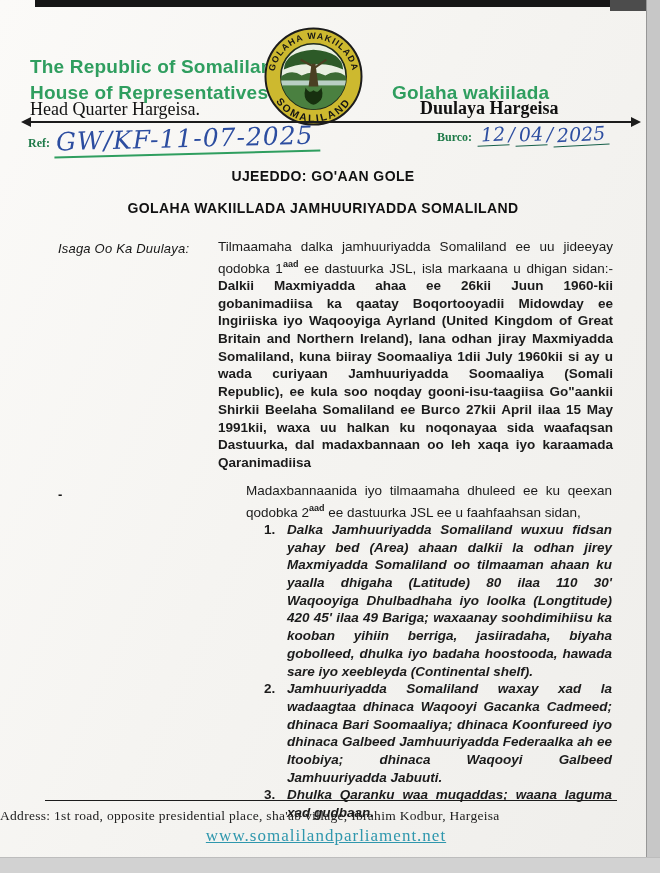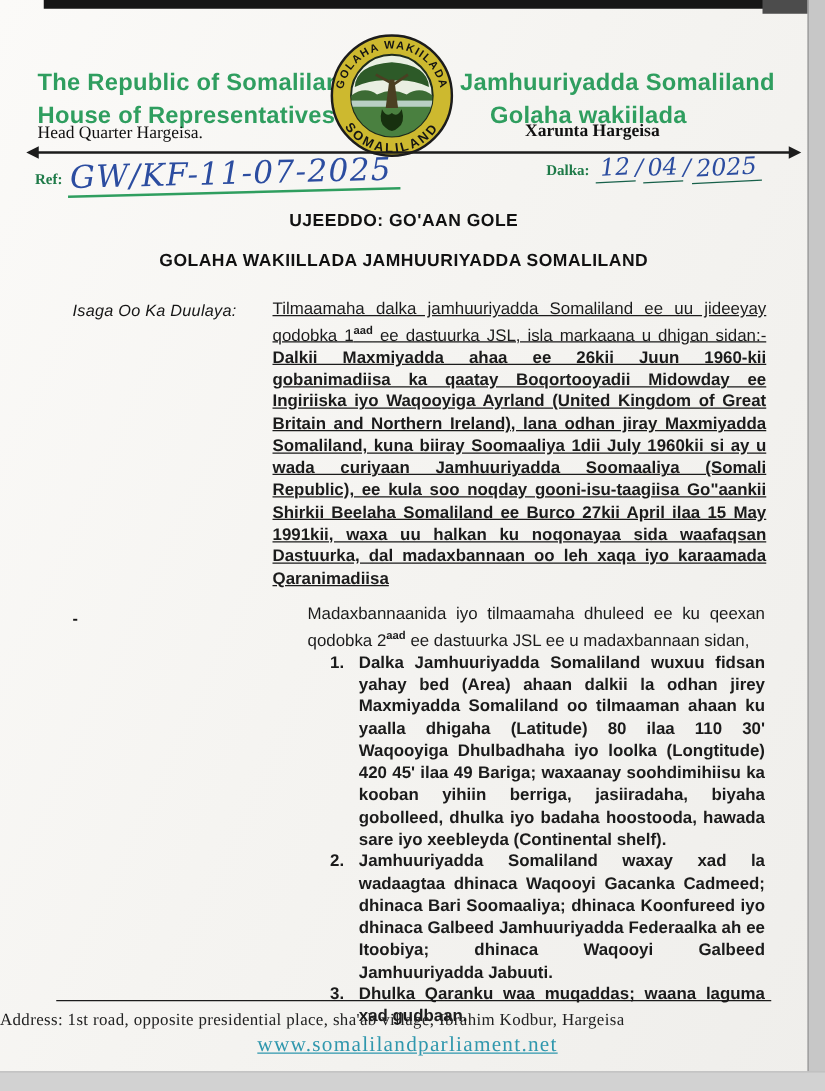--- a/index.html
+++ b/index.html
@@ -9,21 +9,21 @@
     font-family:"Liberation Sans",sans-serif;color:#1d1d1d;
   }
   
   .edge-top{position:absolute;left:35px;top:0;width:592px;height:7px;background:#161616;}
   .edge-topright{position:absolute;left:610px;top:0;width:40px;height:11px;background:#4c4c4c;}
   .edge-right{position:absolute;left:646px;top:0;width:14px;height:873px;background:#c7c7c7;border-left:1px solid #979797;}
   .edge-bottom{position:absolute;left:0;top:857px;width:660px;height:16px;background:#d2d2d2;border-top:1px solid #bdbdbd;}
 
   
   .hd-green{position:absolute;font-weight:bold;color:#2f9e5f;font-size:19px;letter-spacing:.2px;white-space:nowrap;}
-  .hd-serif{position:absolute;font-family:"Liberation Serif",serif;font-size:14px;color:#111;white-space:nowrap;}
+  .hd-serif{position:absolute;font-family:"Liberation Serif",serif;font-size:18px;color:#111;white-space:nowrap;}
   .seal{position:absolute;left:264px;top:27px;width:99px;height:99px;}
   .sealtxt{font-family:"Liberation Sans",sans-serif;font-weight:bold;fill:#141414;}
 
   .arrow-line{position:absolute;left:30px;top:121px;width:602px;height:2px;background:#1c1c1c;}
   .ah{position:absolute;top:-4px;width:0;height:0;border-top:5px solid transparent;border-bottom:5px solid transparent;}
   .ah-l{left:-9px;border-right:10px solid #1c1c1c;}
   .ah-r{right:-9px;border-left:10px solid #1c1c1c;}
 
   .ref-row{position:absolute;left:28px;top:124px;white-space:nowrap;}
   .g-label{font-family:"Liberation Serif",serif;font-weight:bold;color:#1e7a48;font-size:12px;}
@@ -32,51 +32,50 @@
   .date-row{position:absolute;left:437px;top:123px;white-space:nowrap;}
   .date-seg{font-size:19px;display:inline-block;border-bottom:1.6px solid #17604a;padding:0 4px;transform:rotate(-3deg);}
   .date-sep{font-size:18px;}
 
   .title-line{position:absolute;left:0;width:646px;text-align:center;font-weight:bold;font-size:14px;letter-spacing:.4px;color:#111;}
   .t1{top:168px;} .t2{top:200px;}
 
   .sec-label{position:absolute;left:58px;width:170px;font-style:italic;font-size:13px;color:#161616;letter-spacing:.2px;}
   .sec-dash{display:block;margin-top:3px;font-style:normal;font-weight:bold;}
   .body-text{position:absolute;font-size:13.5px;line-height:17.7px;text-align:justify;color:#1b1b1b;}
-  .b1{left:218px;top:238px;width:395px;text-decoration:underline;}
+  .b1{left:218px;top:238px;width:395px;}
   .b2{left:246px;top:482px;width:366px;}
   .bold-run{font-weight:bold;}
   sup{font-size:9px;font-weight:bold;}
   .num-list{margin:0 0 0 18px;padding:0;width:348px;}
   .li{display:flex;font-weight:bold;}
   .li .num{flex:none;width:23px;}
-  .li .txt{flex:auto;text-align:justify;}
+  .li .txt{flex:auto;text-align:justify;font-style:italic;}
 
   .foot-line{position:absolute;left:45px;top:800px;width:572px;border-top:1.5px solid #1c1c1c;}
   .foot-addr{position:absolute;left:0;top:808px;width:652px;text-align:left;font-family:"Liberation Serif",serif;font-size:13.5px;color:#222;letter-spacing:.3px;}
   .foot-web{position:absolute;left:0;top:826px;width:652px;text-align:center;font-family:"Liberation Serif",serif;font-size:17px;letter-spacing:1px;}
   .foot-web a{color:#2f97ad;text-decoration:underline;}
 </style>
 </head>
 <body>
 
 <div class="paper">
 
   <div class="edge-top"></div>
   <div class="edge-topright"></div>
   <div class="edge-right"></div>
   <div class="edge-bottom"></div>
 
   <div class="hd-green" style="left:30px;top:56px;">The Republic of Somaliland</div>
   <div class="hd-green" style="left:30px;top:82px;text-align:right;">House of Representatives</div>
   <div class="hd-serif" style="left:30px;top:99px;">Head Quarter Hargeisa.</div>
 
-  <div class="hd-green" style="left:368px;top:56px;">Jamhuuriyadda Somaliland</div>
   <div class="hd-green" style="left:392px;top:82px;">Golaha wakiilada</div>
-  <div class="hd-serif" style="left:420px;top:98px;font-weight:bold;">Xarunta Hargeisa</div>
+  <div class="hd-serif" style="left:420px;top:98px;font-weight:bold;">Duulaya Hargeisa</div>
 
   <svg class="seal" viewBox="0 0 100 100">
     <defs>
       <clipPath id="sc">
           <circle cx="50" cy="50" r="33"></circle>
         </clipPath>
       <path id="arcT" d="M 10,52 A 40,40 0 0 1 90,52"></path>
       <path id="arcB" d="M 5,57 A 45.5,45.5 0 0 0 95,57"></path>
     </defs>
     <circle cx="50" cy="50" r="48.5" fill="#cdb92f" stroke="#1c1c1c" stroke-width="2"></circle>
@@ -101,33 +100,33 @@
   <div class="arrow-line">
     <span class="ah ah-l"></span>
     <span class="ah ah-r"></span>
   </div>
 
   <div class="ref-row">
     <span class="g-label">Ref:</span>
     <span class="hand ref-hand">GW/KF-11-07-2025</span>
   </div>
   <div class="date-row">
-    <span class="g-label">Dalka:</span>
+    <span class="g-label">Burco:</span>
     <span class="hand date-seg">12</span><span class="hand date-sep">/</span><span class="hand date-seg">04</span><span class="hand date-sep">/</span><span class="hand date-seg">2025</span>
   </div>
 
   <div class="title-line t1">UJEEDDO: GO'AAN GOLE</div>
   <div class="title-line t2">GOLAHA WAKIILLADA JAMHUURIYADDA SOMALILAND</div>
 
   <div class="sec-label" style="top:241px;">Isaga Oo Ka Duulaya:</div>
   <div class="body-text b1"><span>Tilmaamaha dalka jamhuuriyadda Somaliland ee uu jideeyay qodobka 1</span><sup>aad</sup><span> ee dastuurka JSL, isla markaana u dhigan sidan:- </span><span class="bold-run">Dalkii Maxmiyadda ahaa ee 26kii Juun 1960-kii gobanimadiisa ka qaatay Boqortooyadii Midowday ee Ingiriiska iyo Waqooyiga Ayrland (United Kingdom of Great Britain and Northern Ireland), lana odhan jiray Maxmiyadda Somaliland, kuna biiray Soomaaliya 1dii July 1960kii si ay u wada curiyaan Jamhuuriyadda Soomaaliya (Somali Republic), ee kula soo noqday gooni-isu-taagiisa Go"aankii Shirkii Beelaha Somaliland ee Burco 27kii April ilaa 15 May 1991kii, waxa uu halkan ku noqonayaa sida waafaqsan Dastuurka, dal madaxbannaan oo leh xaqa iyo karaamada Qaranimadiisa</span></div>
 
   <div class="sec-label" style="top:484px;"><span class="sec-dash">-</span></div>
   <div class="body-text b2">
-    <div><span>Madaxbannaanida iyo tilmaamaha dhuleed ee ku qeexan qodobka 2</span><sup>aad</sup><span> ee dastuurka JSL ee u madaxbannaan sidan,</span></div>
+    <div><span>Madaxbannaanida iyo tilmaamaha dhuleed ee ku qeexan qodobka 2</span><sup>aad</sup><span> ee dastuurka JSL ee u faahfaahsan sidan,</span></div>
     <div class="num-list">
       <div class="li">
           <span class="num">1.</span>
           <span class="txt">Dalka Jamhuuriyadda Somaliland wuxuu fidsan yahay bed (Area) ahaan dalkii la odhan jirey Maxmiyadda Somaliland oo tilmaaman ahaan ku yaalla dhigaha (Latitude) 80 ilaa 110 30' Waqooyiga Dhulbadhaha iyo loolka (Longtitude) 420 45' ilaa 49 Bariga; waxaanay soohdimihiisu ka kooban yihiin berriga, jasiiradaha, biyaha gobolleed, dhulka iyo badaha hoostooda, hawada sare iyo xeebleyda (Continental shelf).</span>
         </div>
       <div class="li">
           <span class="num">2.</span>
           <span class="txt">Jamhuuriyadda Somaliland waxay xad la wadaagtaa dhinaca Waqooyi Gacanka Cadmeed; dhinaca Bari Soomaaliya; dhinaca Koonfureed iyo dhinaca Galbeed Jamhuuriyadda Federaalka ah ee Itoobiya; dhinaca Waqooyi Galbeed Jamhuuriyadda Jabuuti.</span>
         </div>
       <div class="li">

